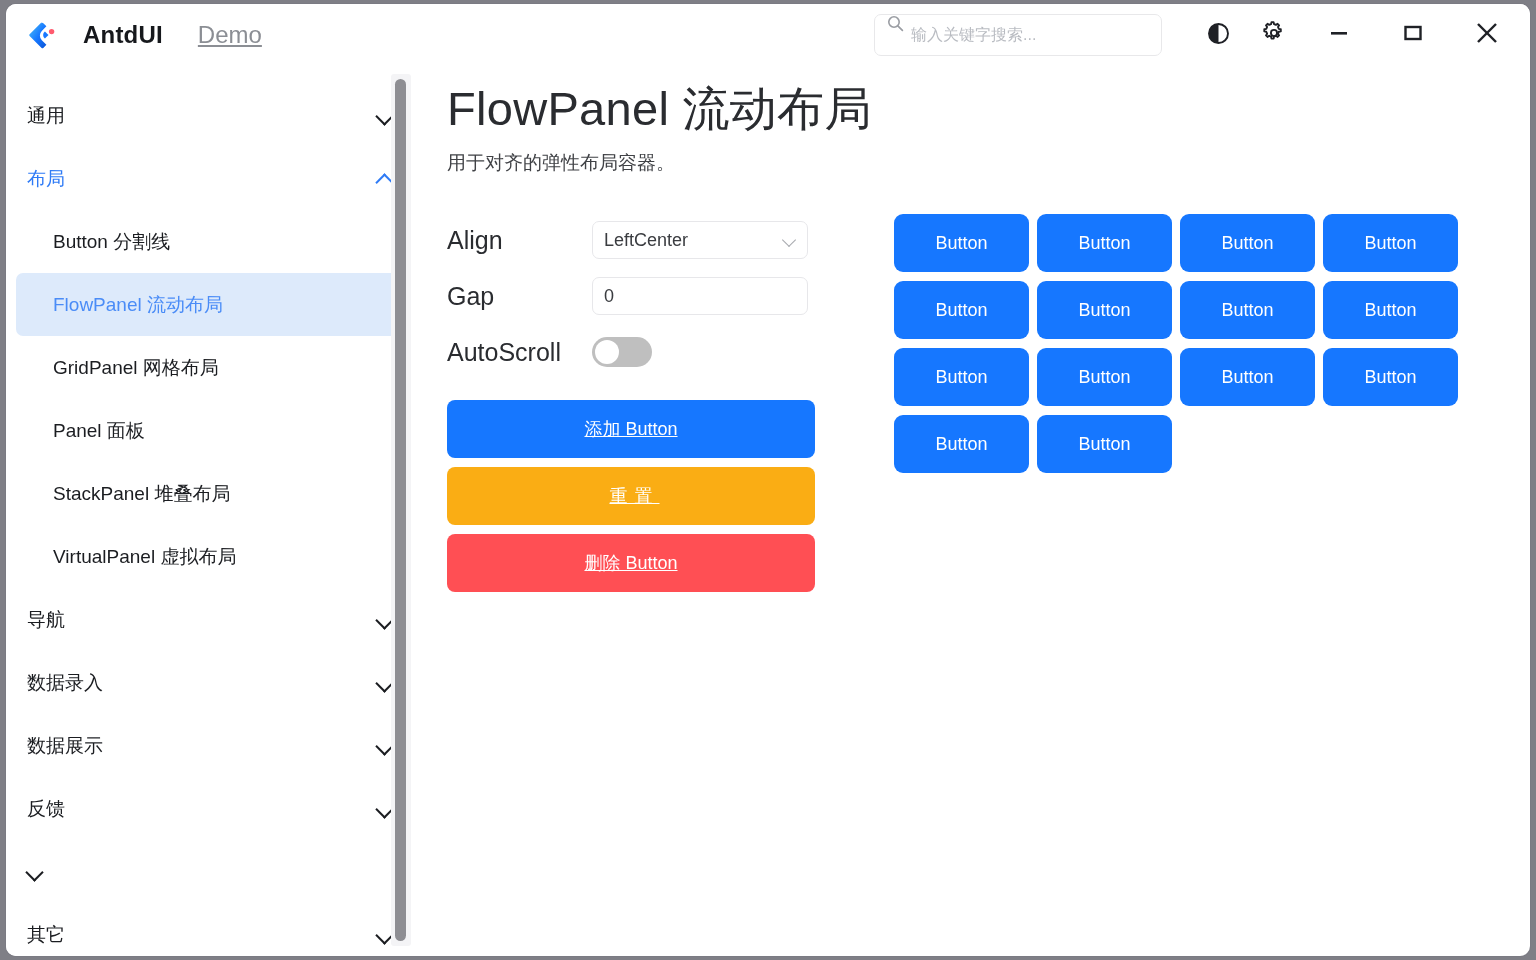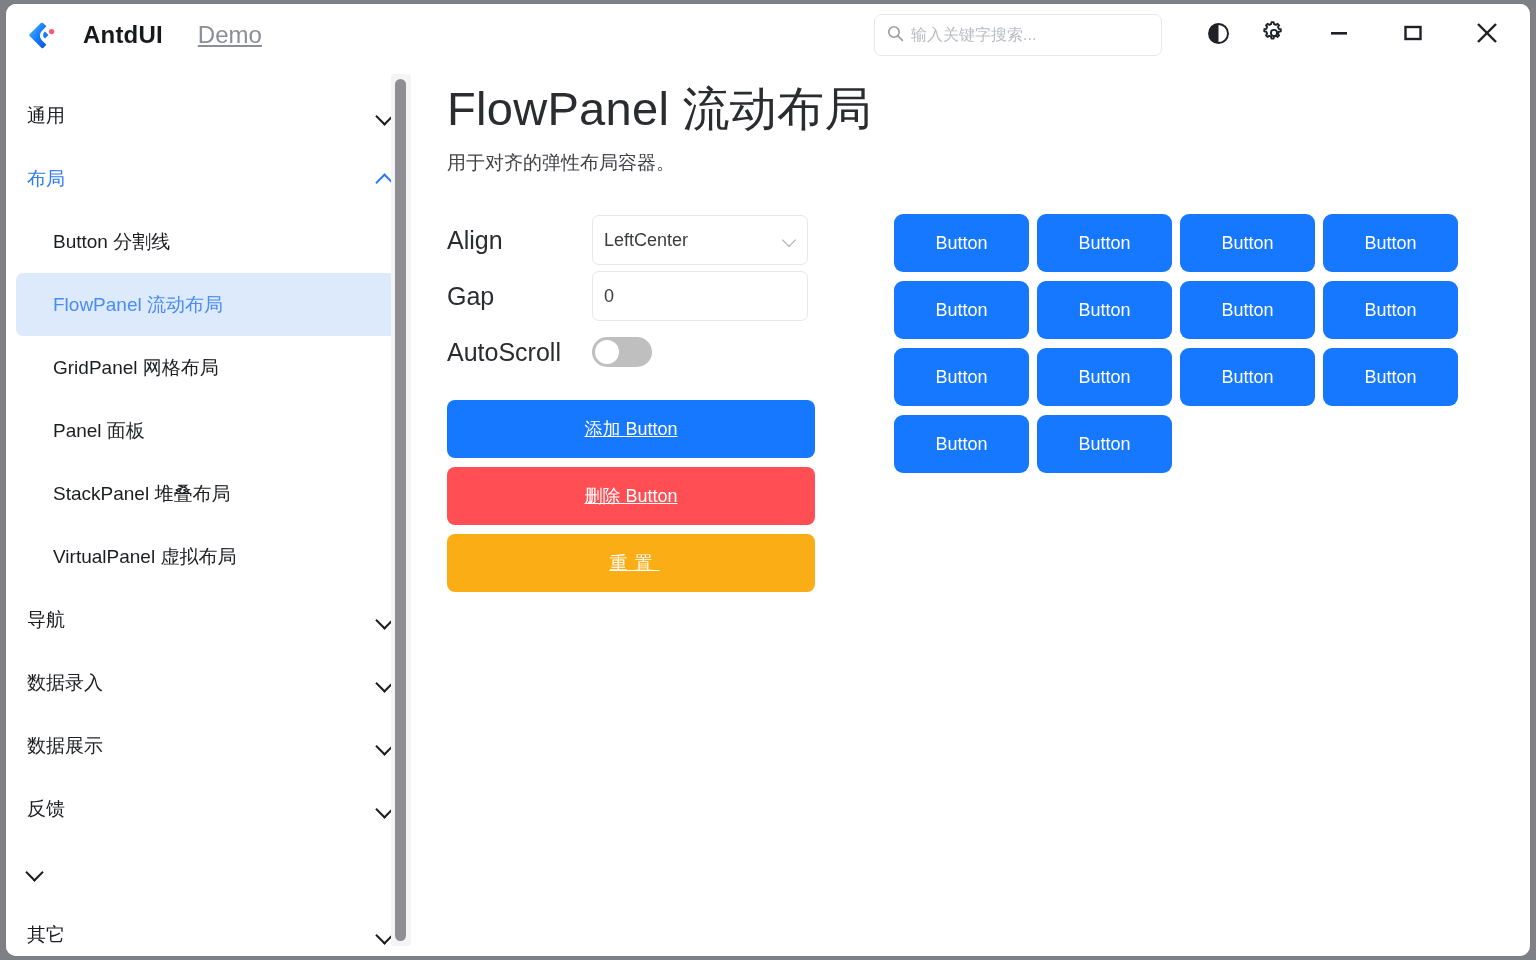--- a/index.html
+++ b/index.html
@@ -35,21 +35,21 @@
     font-size: 24px; color: #8b8e94; font-weight: 400; margin-left: 9px; text-decoration: underline;
   }
 
   .titlebar-right {
     margin-left: auto; display: flex; align-items: center;
     height: 100%; padding-right: 6px;
   }
   .searchbox {
     width: 288px; height: 42px;
     border: 1px solid #e8e8ea; border-radius: 7px;
-    display: flex; align-items: center; gap: 7px;
+    display: flex; gap: 7px;
     padding: 0 12px; background: #fff;
     margin-right: 28px;
   }
   .searchbox input {
     border: 0; outline: 0; flex: 1; height: 100%;
     font-size: 16px; color: #333; background: transparent;
     font-family: inherit;
   }
   .searchbox input::placeholder { color: #b9bcc2; }
   .tb-btn {
@@ -108,21 +108,21 @@
   
   .content { flex: 1; position: relative; padding: 16px 0 0 36px; overflow: hidden; }
   .page-title { font-size: 47px; color: #2a2c30; font-weight: 400; line-height: 1.15; letter-spacing: .3px; }
   .page-desc { font-size: 19px; color: #404246; margin-top: 14px; }
 
   .demo { display: flex; margin-top: 36px; }
   .controls { width: 372px; flex: none; }
   .ctrl-row { display: flex; align-items: center; height: 56px; }
   .ctrl-label { width: 145px; font-size: 25px; color: #2a2c30; flex: none; }
   .select, .textinput {
-    width: 216px; height: 50px;
+    width: 216px; height: 38px;
     border: 1px solid #e7e7ea; border-radius: 7px;
     background: #fff; display: flex; align-items: center;
     padding: 0 11px; font-size: 18px; color: #3a3c40;
     cursor: pointer;
   }
   .select .val { flex: 1; }
   .select .caret {
     width: 13px; height: 13px; position: relative; flex: none; color: #a7a9ae;
   }
   .select .caret::before {
@@ -311,22 +311,22 @@
           </div>
 
           <div class="ctrl-row">
             <div class="ctrl-label">AutoScroll</div>
             <div class="toggle">
               <div class="knob"></div>
             </div>
           </div>
 
           <button class="act-btn primary">添加 Button</button>
+          <button class="act-btn warn">重置</button>
           <button class="act-btn danger">删除 Button</button>
-          <button class="act-btn warn">重置</button>
         </div>
 
         <div class="flowarea" id="flowarea">
             <button class="flow-btn">Button</button>
             <button class="flow-btn">Button</button>
             <button class="flow-btn">Button</button>
             <button class="flow-btn">Button</button>
             <button class="flow-btn">Button</button>
             <button class="flow-btn">Button</button>
             <button class="flow-btn">Button</button>

